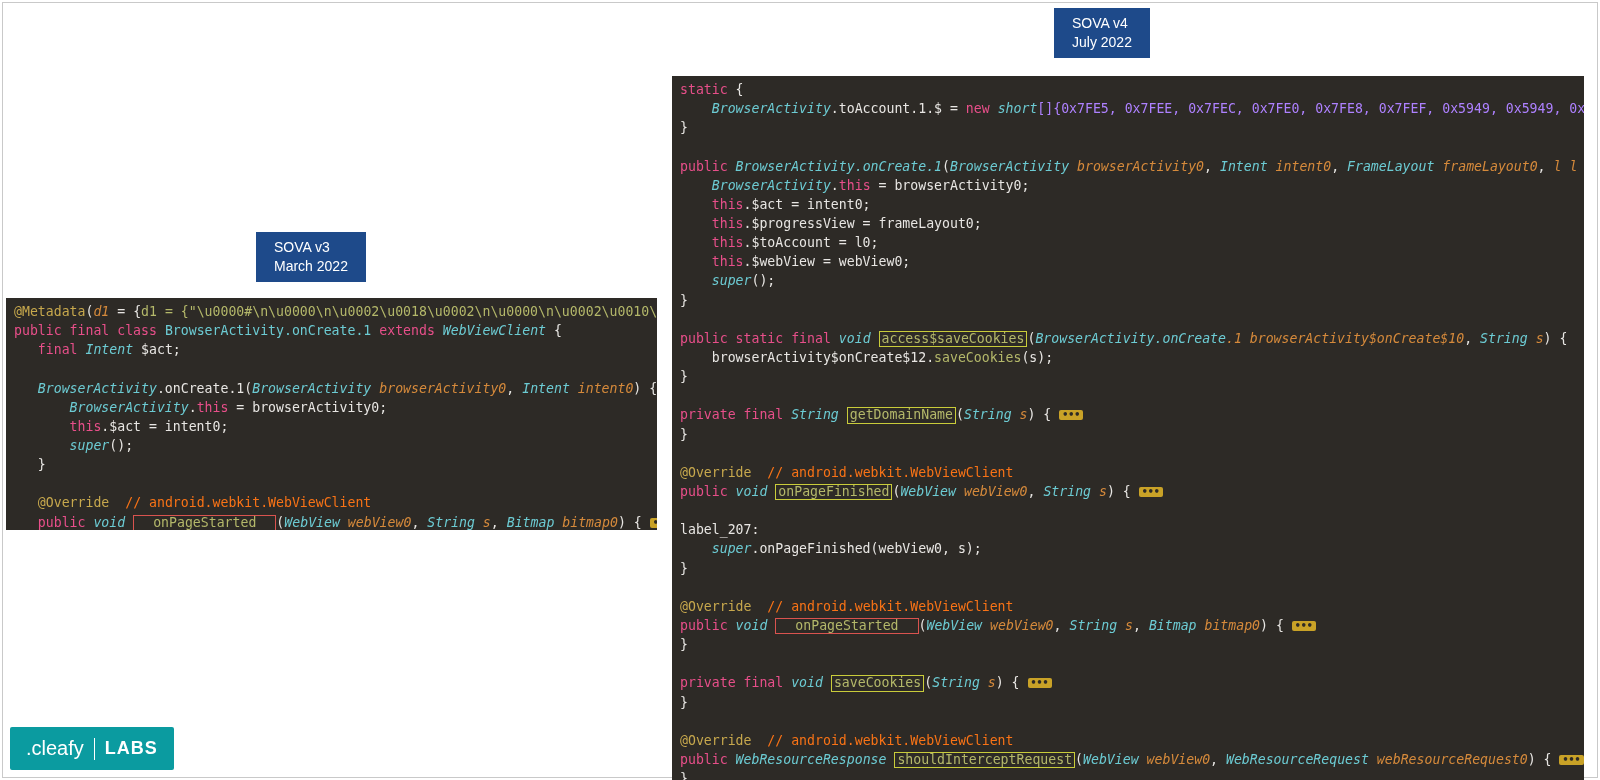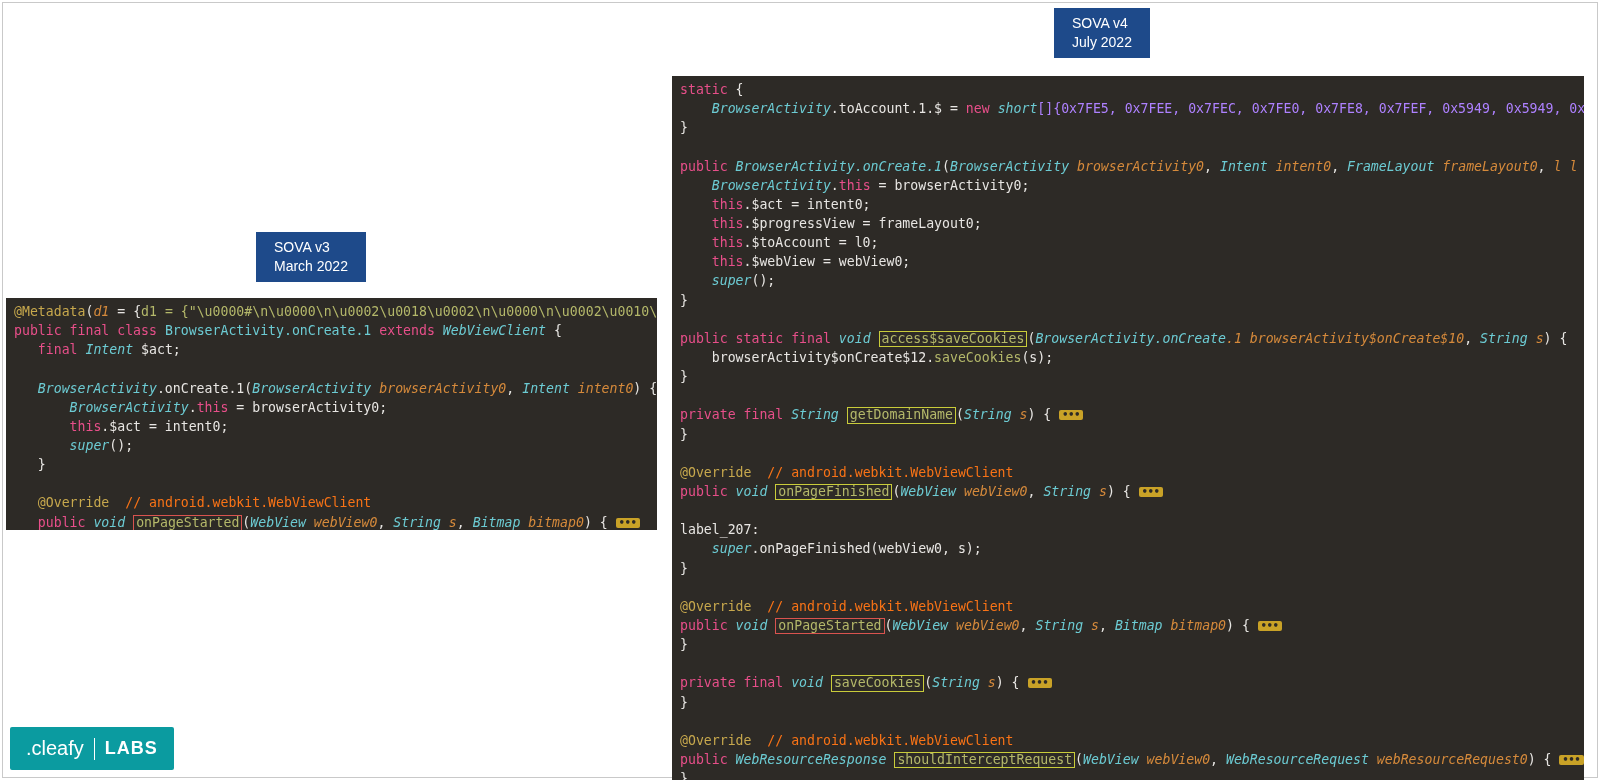--- a/index.html
+++ b/index.html
@@ -69,21 +69,21 @@
   .typeNI { color: #6ccbd3; }
   .annot{ color: #c7a84d; }   
   .param{ color: #d68a3b; font-style: italic; } 
   .str  { color: #b4b86a; }   
   .call { color: #b4b86a; }   
   .num  { color: #ae81ff; }
   .cmt  { color: #f97316; margin-top: 32px; }
   
   .box-red {
     border: 1px solid #d9534f;
-    padding: 0 2px;
+    padding: 0 19px;
     display: inline-block;
     line-height: 1.1;
   }
   .box-yel {
     border: 1px solid #c9cc3a;
     padding: 0 2px;
     display: inline-block;
     line-height: 1.1;
   }
   .fold {

